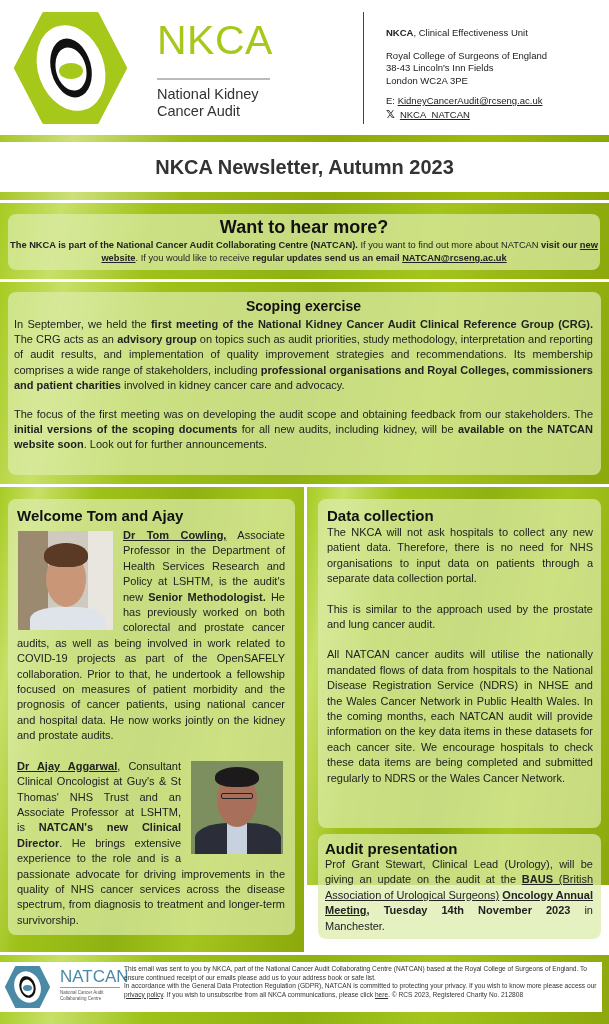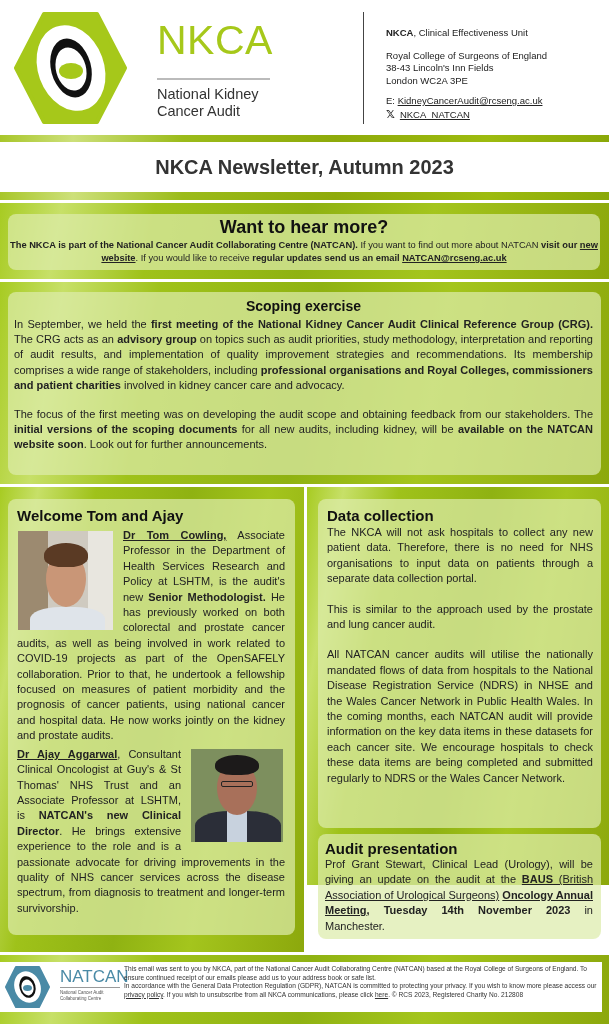--- a/index.html
+++ b/index.html
@@ -126,21 +126,21 @@
     <div class="body-txt">
       <div class="photo" style="width:95px;height:99px;margin:3px 10px 4px 1px;background:#cfcac0;">
         <div style="position:absolute;left:0;top:0;width:30px;height:99px;background:#9c8a70;"></div>
         <div style="position:absolute;right:0;top:0;width:25px;height:99px;background:#e8e6df;"></div>
         <div class="torso" style="left:12px;top:76px;width:75px;height:30px;background:#dfe4ea;"></div>
         <div class="head" style="left:28px;top:20px;width:40px;height:56px;background:#c99677;"></div>
         <div class="hair" style="left:26px;top:12px;width:44px;height:24px;background:#5a3a24;"></div>
       </div>
       <a>Dr Tom Cowling,</a><span> Associate Professor in the Department of Health Services Research and Policy at LSHTM, is the audit's new </span><b>Senior Methodologist.</b><span> He has previously worked on both colorectal and prostate cancer audits, as well as being involved in work related to COVID-19 projects as part of the OpenSAFELY collaboration. Prior to that, he undertook a fellowship focused on measures of patient morbidity and the prognosis of cancer patients, using national cancer and hospital data. He now works jointly on the kidney and prostate audits.</span>
     </div>
-    <div class="body-txt" style="margin-top:3px;">
+    <div class="body-txt" style="margin-top:15px;">
       <div class="photo right" style="width:92px;height:93px;margin:2px 2px 4px 10px;background:#7d8f5e;">
         <div class="torso" style="left:4px;top:62px;width:86px;height:36px;background:#2b2e38;"></div>
         <div style="position:absolute;left:36px;top:62px;width:20px;height:31px;background:#c8d2de;"></div>
         <div class="head" style="left:26px;top:12px;width:40px;height:54px;background:#a8705a;"></div>
         <div class="hair" style="left:24px;top:6px;width:44px;height:20px;background:#1c1a1a;"></div>
         <div style="position:absolute;left:30px;top:32px;width:32px;height:6px;border:1.5px solid #222;border-radius:2px;"></div>
       </div>
       <a>Dr Ajay Aggarwal</a><span>, Consultant Clinical Oncologist at Guy's &amp; St Thomas' NHS Trust and an Associate Professor at LSHTM, is </span><b>NATCAN's new Clinical Director</b><span>. He brings extensive experience to the role and is a passionate advocate for driving improvements in the quality of NHS cancer services across the disease spectrum, from diagnosis to treatment and longer-term survivorship.</span>
     </div>
   </div>

